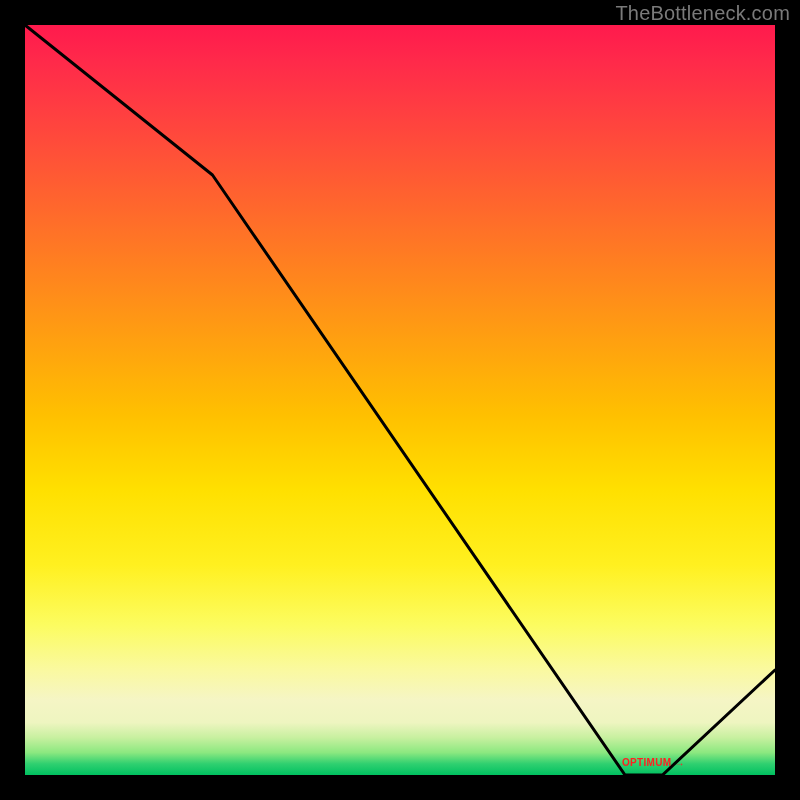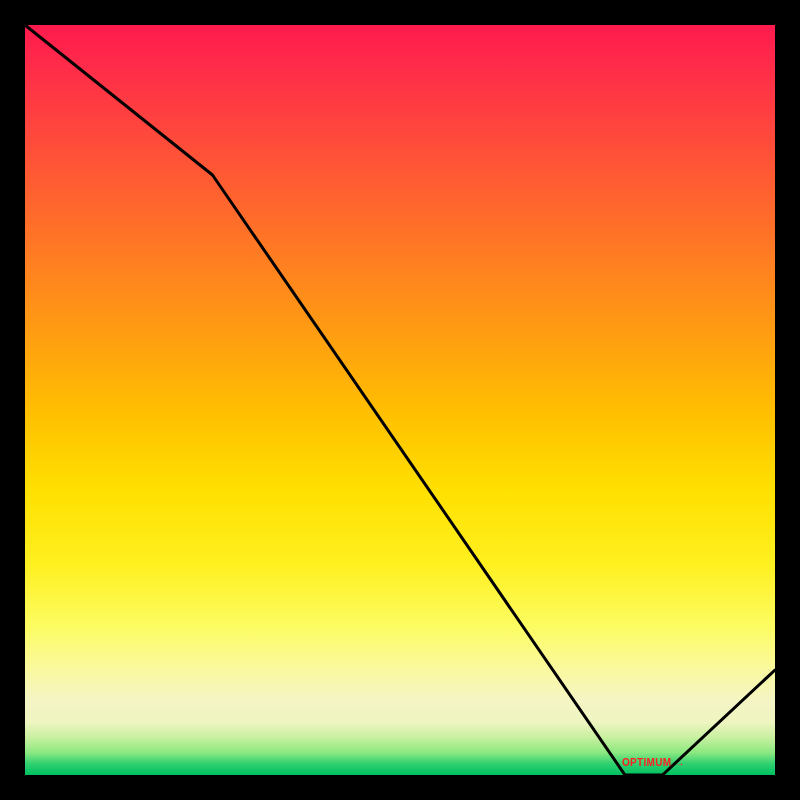--- a/index.html
+++ b/index.html
@@ -82,14 +82,15 @@
     <div class="gradient"></div>
 
     <svg class="line" viewBox="0 0 750 750" preserveAspectRatio="none">
 
       <path id="curve-path" fill="none" stroke="#000" stroke-width="3" stroke-linejoin="round" stroke-linecap="round" d="M0.0 0.0 L187.5 150.0 L600.0 750.0 L637.5 750.0 L750.0 645.0"></path>
     </svg>
 
     <div class="optimum-label" style="left:597px; top:732px;">OPTIMUM →</div>
   </div>
 
+  <div class="watermark">TheBottleneck.com</div>
 
 </div>
 
 </body></html>

